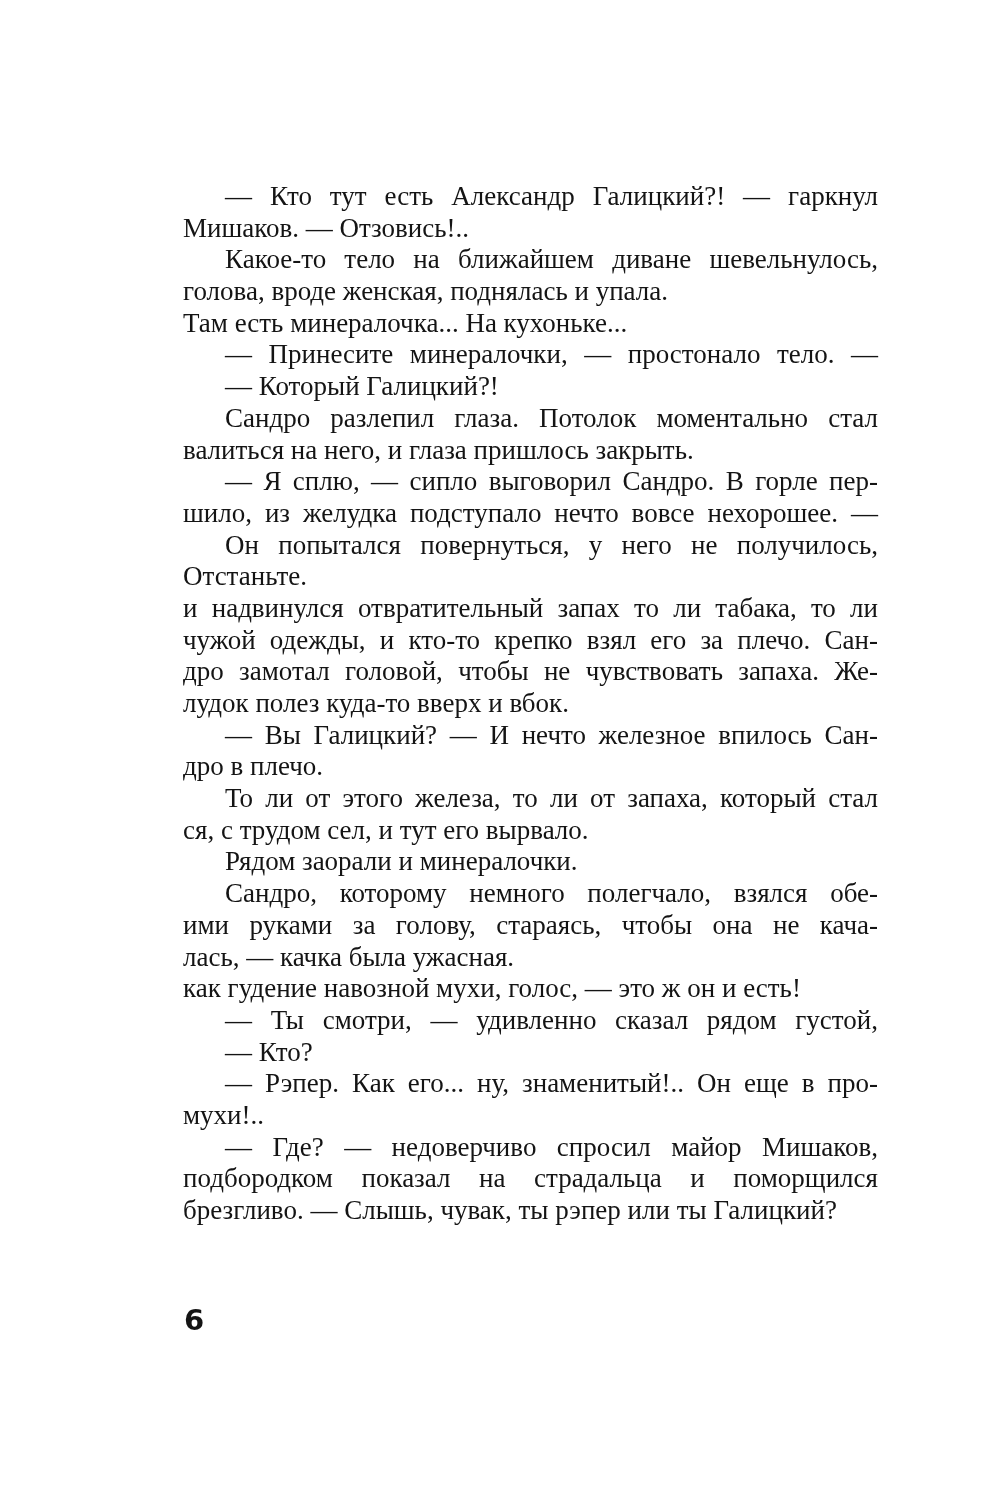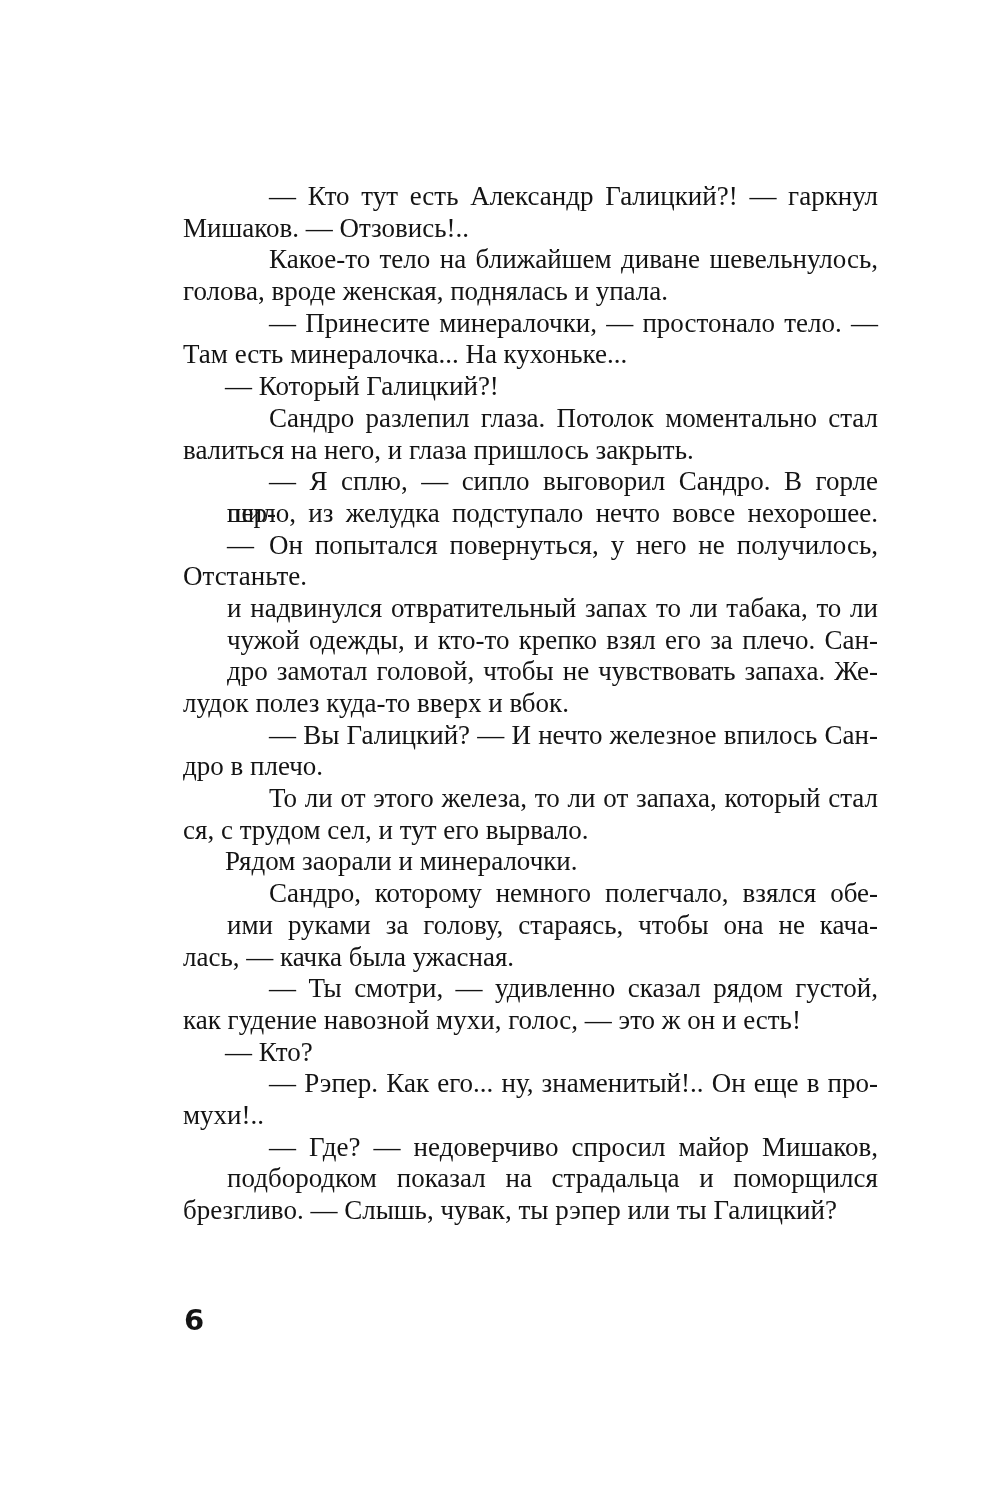--- a/index.html
+++ b/index.html
@@ -31,21 +31,20 @@
     -webkit-font-smoothing: antialiased;
   }
   .text-line {
     height: 31.7px;
     overflow: visible;
     white-space: normal;
   }
   .text-line.just {
     text-align: justify;
     text-align-last: justify;
-    margin-left: 44px;
     -moz-text-align-last: justify;
   }
   .text-line.left {
     text-align: left;
     text-align-last: left;
   }
   .text-line.indent {
     text-indent: 42px;
   }
   .page-number {
@@ -61,43 +60,43 @@
 </style>
 </head>
 <body>
 
 <div class="book-page">
   <div class="text-block" id="text-block">
       <div class="text-line just indent">— Кто тут есть Александр Галицкий?! — гаркнул</div>
       <div class="text-line left">Мишаков. — Отзовись!..</div>
       <div class="text-line just indent">Какое-то тело на ближайшем диване шевельнулось,</div>
       <div class="text-line left">голова, вроде женская, поднялась и упала.</div>
+      <div class="text-line left">Там есть минералочка... На кухоньке...</div>
       <div class="text-line just indent">— Принесите минералочки, — простонало тело. —</div>
-      <div class="text-line left">Там есть минералочка... На кухоньке...</div>
       <div class="text-line left indent">— Который Галицкий?!</div>
       <div class="text-line just indent">Сандро разлепил глаза. Потолок моментально стал</div>
       <div class="text-line left">валиться на него, и глаза пришлось закрыть.</div>
       <div class="text-line just indent">— Я сплю, — сипло выговорил Сандро. В горле пер-</div>
       <div class="text-line just">шило, из желудка подступало нечто вовсе нехорошее. —</div>
       <div class="text-line just indent">Он попытался повернуться, у него не получилось,</div>
       <div class="text-line left">Отстаньте.</div>
       <div class="text-line just">и надвинулся отвратительный запах то ли табака, то ли</div>
       <div class="text-line just">чужой одежды, и кто-то крепко взял его за плечо. Сан-</div>
       <div class="text-line just">дро замотал головой, чтобы не чувствовать запаха. Же-</div>
       <div class="text-line left">лудок полез куда-то вверх и вбок.</div>
       <div class="text-line just indent">— Вы Галицкий? — И нечто железное впилось Сан-</div>
       <div class="text-line left">дро в плечо.</div>
       <div class="text-line just indent">То ли от этого железа, то ли от запаха, который стал</div>
       <div class="text-line left">ся, с трудом сел, и тут его вырвало.</div>
       <div class="text-line left indent">Рядом заорали и минералочки.</div>
       <div class="text-line just indent">Сандро, которому немного полегчало, взялся обе-</div>
       <div class="text-line just">ими руками за голову, стараясь, чтобы она не кача-</div>
       <div class="text-line left">лась, — качка была ужасная.</div>
+      <div class="text-line left">как гудение навозной мухи, голос, — это ж он и есть!</div>
       <div class="text-line just indent">— Ты смотри, — удивленно сказал рядом густой,</div>
-      <div class="text-line left">как гудение навозной мухи, голос, — это ж он и есть!</div>
       <div class="text-line left indent">— Кто?</div>
       <div class="text-line just indent">— Рэпер. Как его... ну, знаменитый!.. Он еще в про-</div>
       <div class="text-line left">мухи!..</div>
       <div class="text-line just indent">— Где? — недоверчиво спросил майор Мишаков,</div>
       <div class="text-line just">подбородком показал на страдальца и поморщился</div>
       <div class="text-line left">брезгливо. — Слышь, чувак, ты рэпер или ты Галицкий?</div>
     </div>
   <div class="page-number">6</div>
 </div>
 

